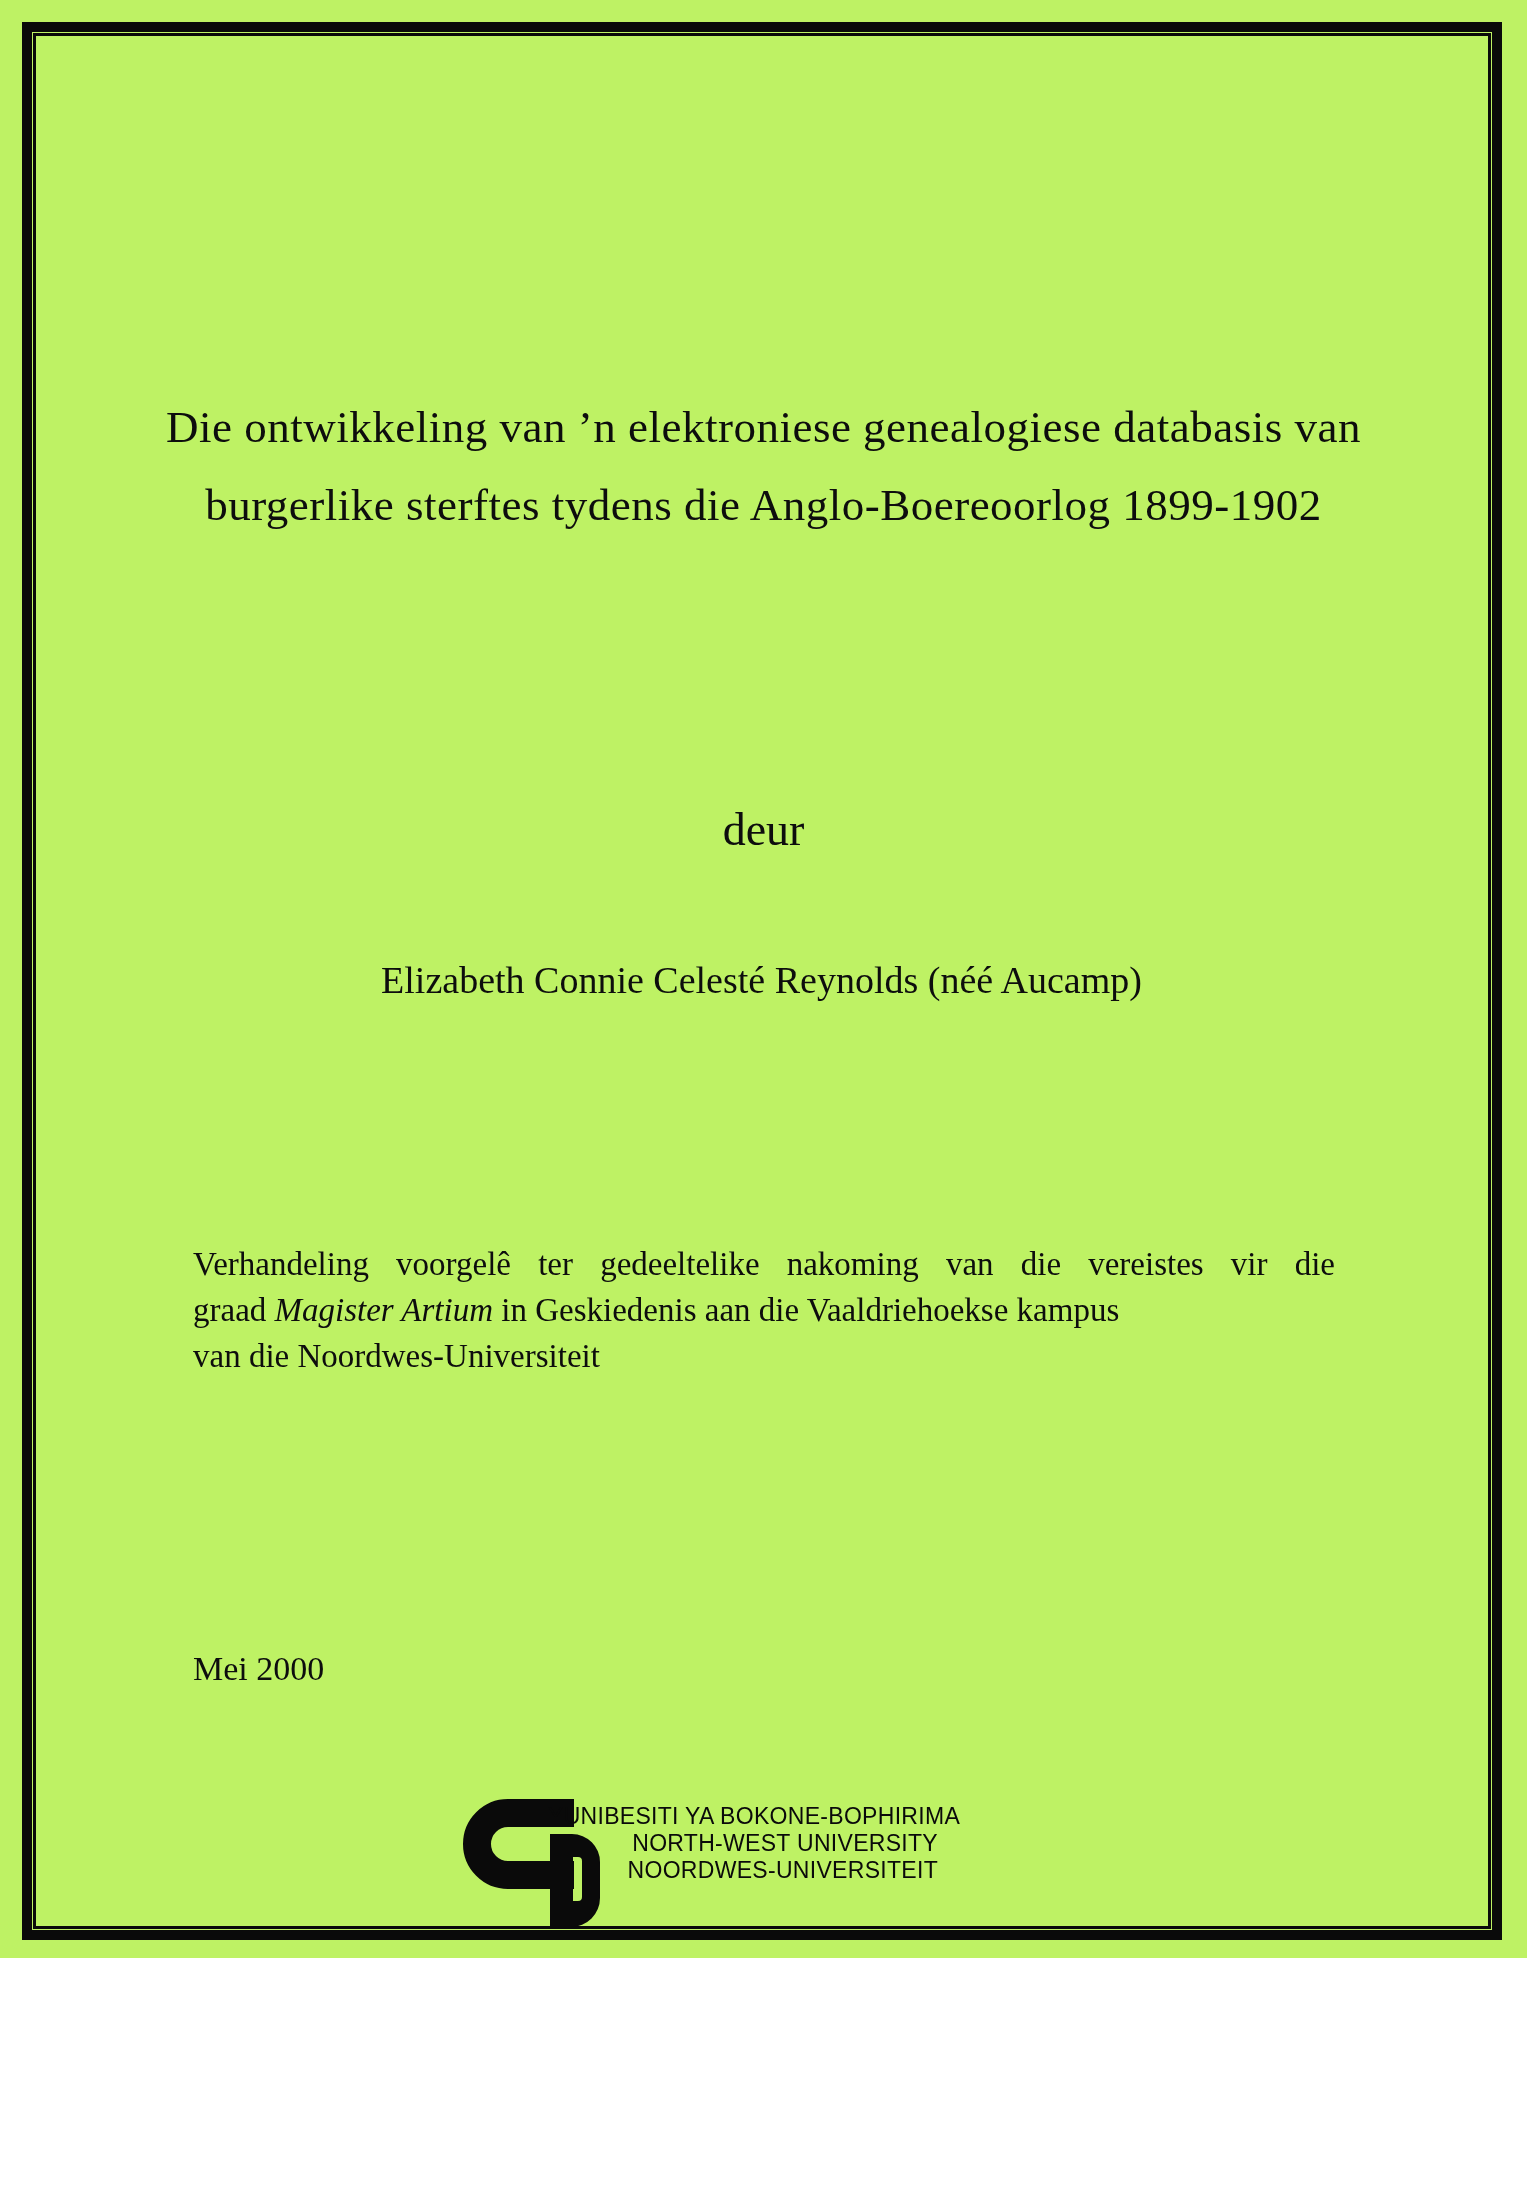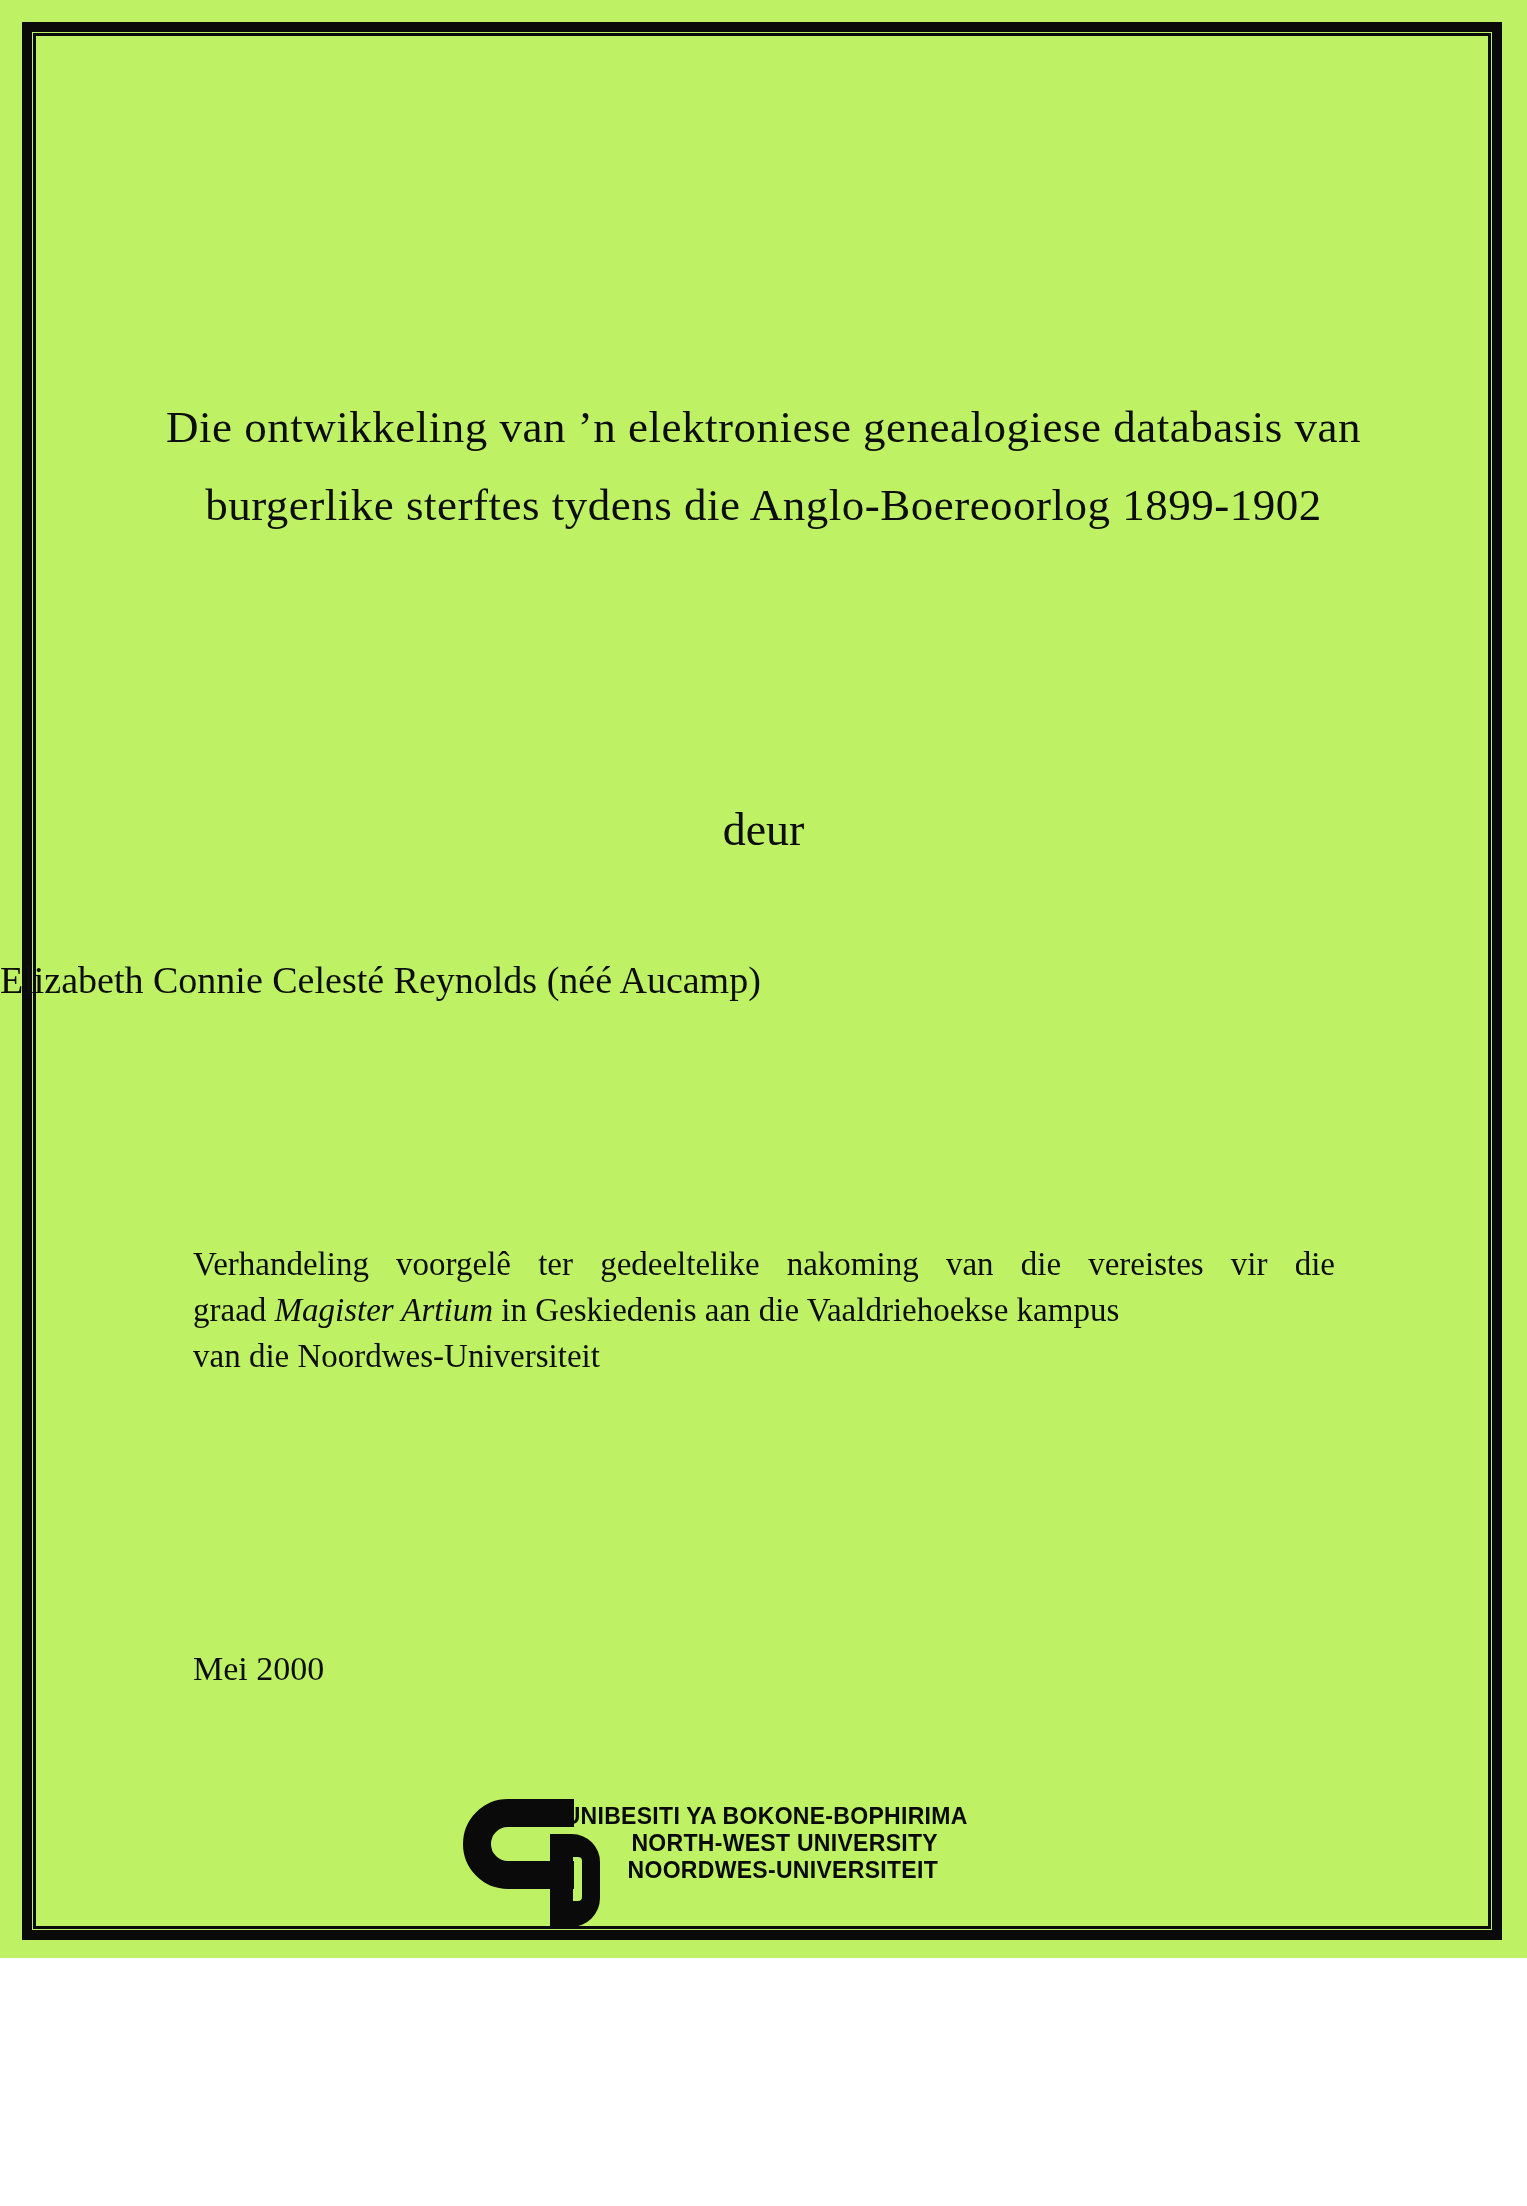--- a/index.html
+++ b/index.html
@@ -38,20 +38,21 @@
     position: absolute;
     left: 0; right: 0;
     top: 803px;
     text-align: center;
     font-size: 46px;
   }
   .author {
     position: absolute;
     left: 0; right: 4px;
     top: 958px;
+    text-align: center;
     font-size: 38px;
   }
   .statement {
     position: absolute;
     left: 193px;
     top: 1221px;
     width: 1142px;
     font-size: 33px;
     line-height: 46px;
   }
@@ -79,21 +80,21 @@
     position: absolute;
     left: 3px; top: 7px;
     width: 148px; height: 134px;
   }
   .logo-text {
     position: absolute;
     left: 93px; top: 13px;
     width: 390px;
     text-align: right;
     font-family: "Liberation Sans", sans-serif;
-    font-weight: bold;
+    font-weight: normal;
     font-size: 23px;
     line-height: 27px;
     letter-spacing: 0.3px;
     color: #0a0a0a;
     white-space: nowrap;
   }
 </style>
 </head>
 <body>
 

